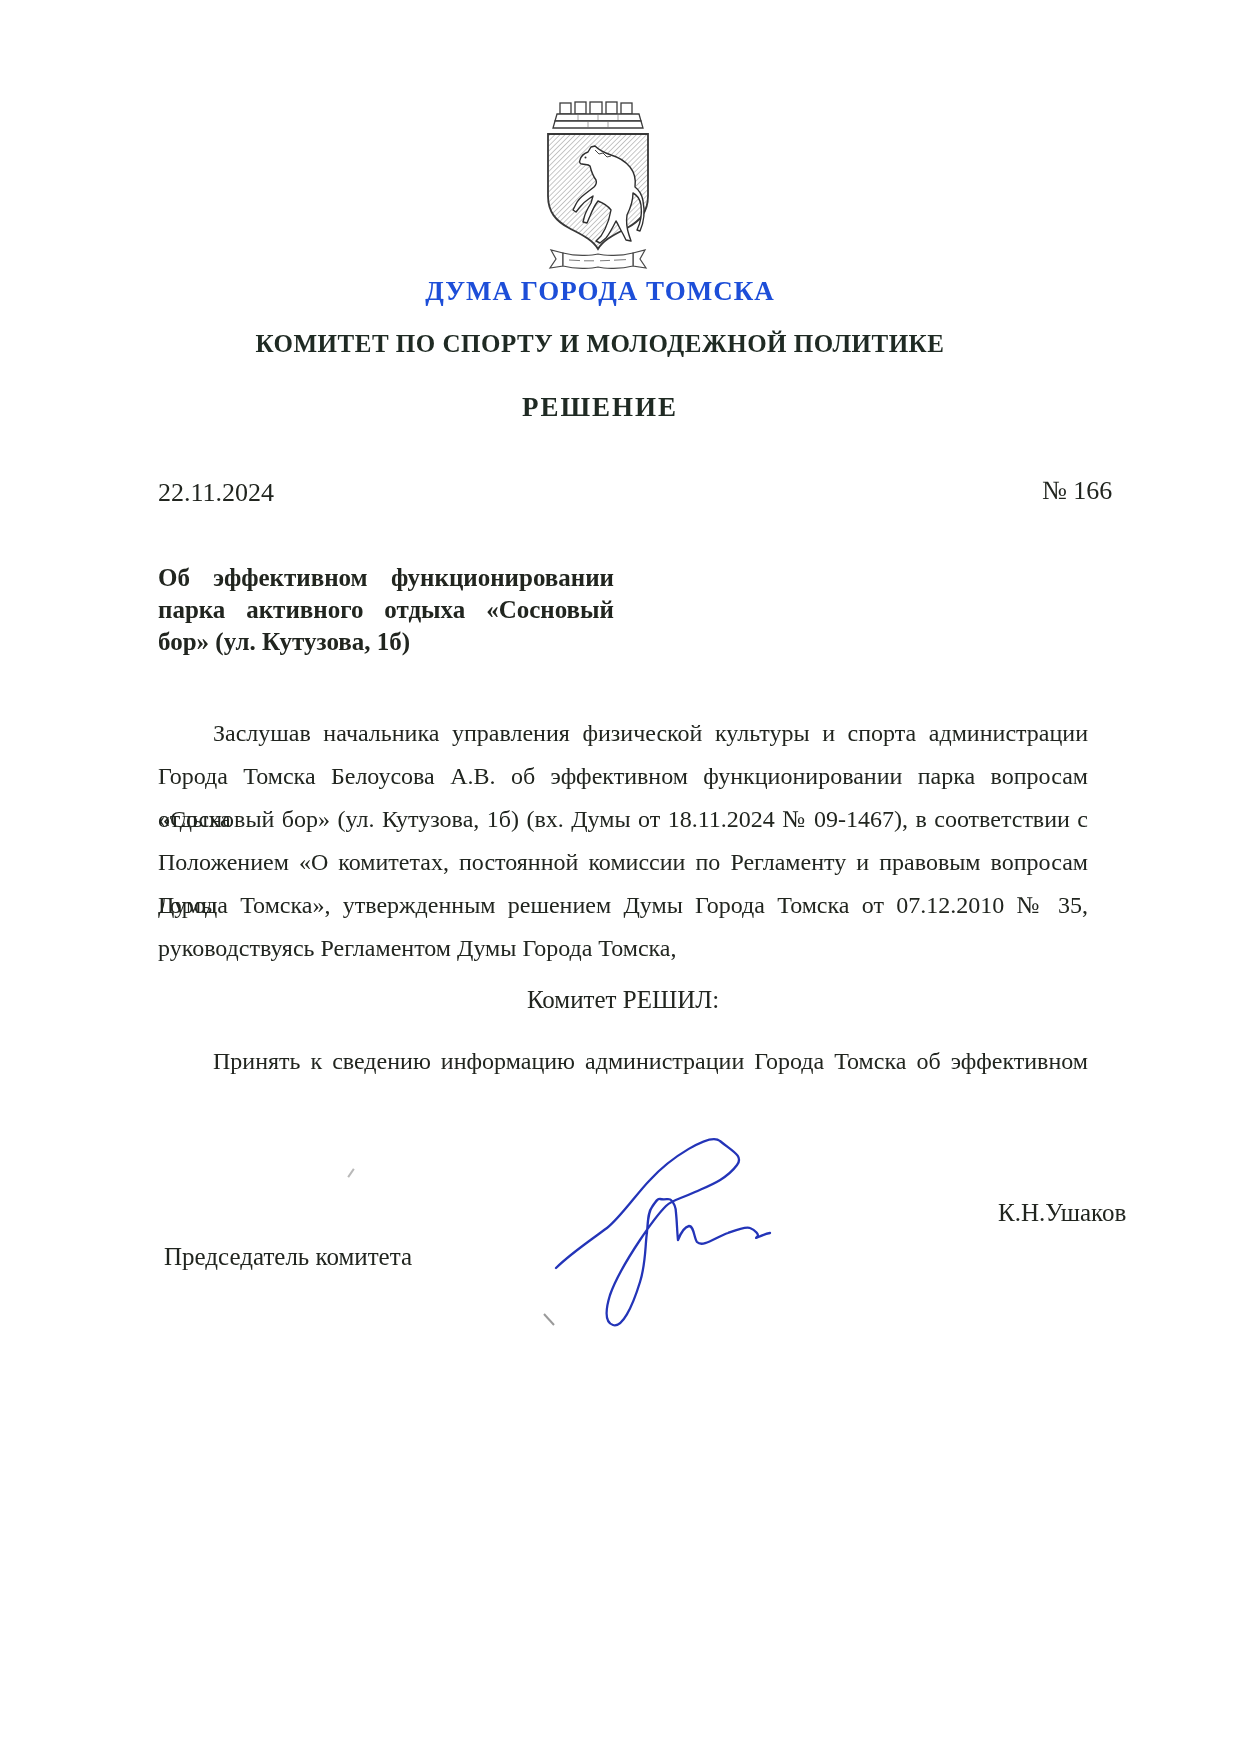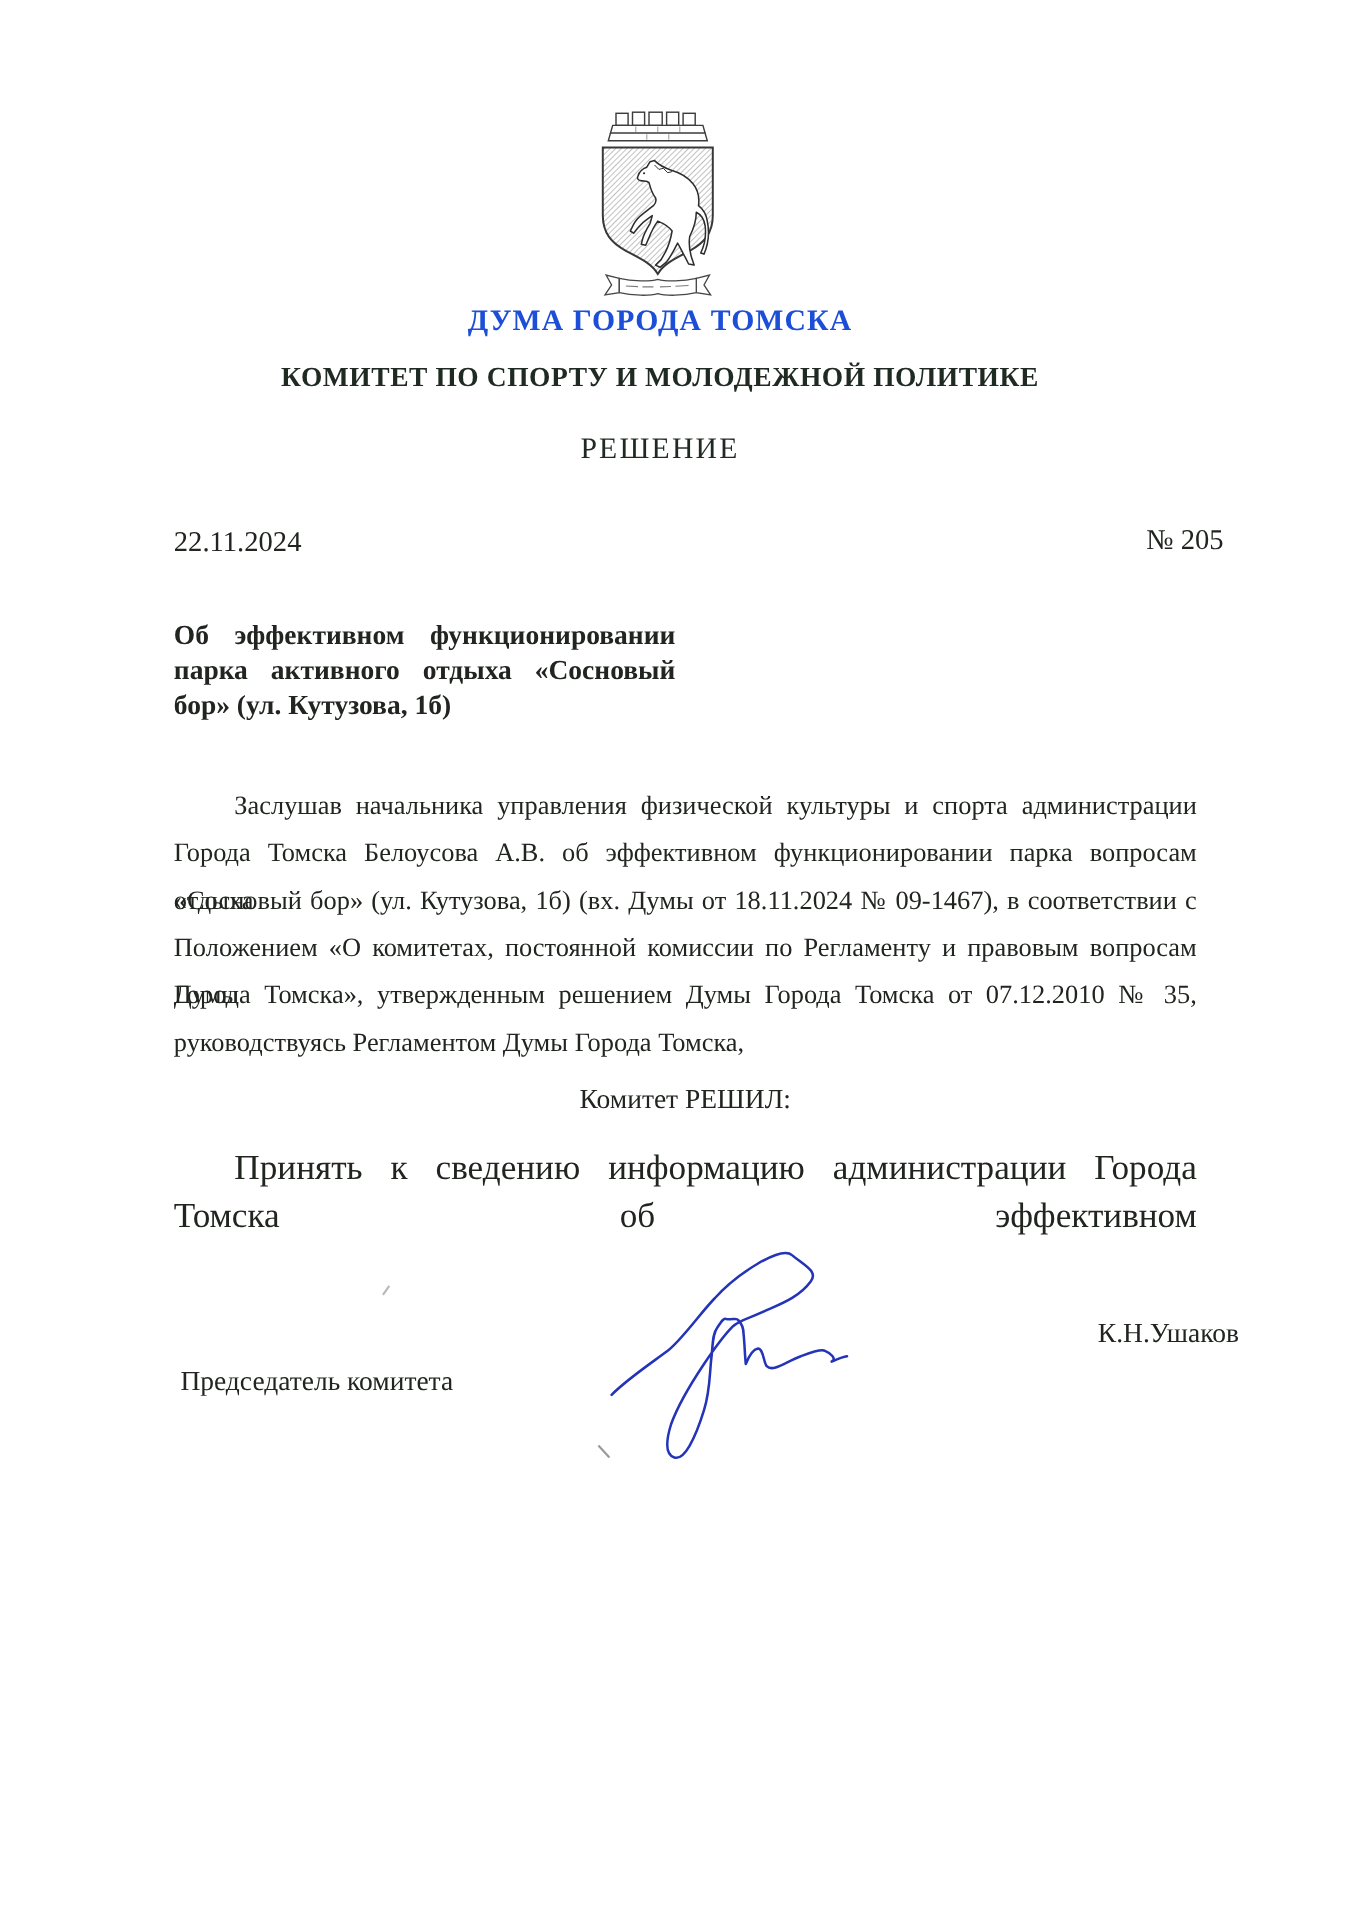--- a/index.html
+++ b/index.html
@@ -9,35 +9,35 @@
     font-family:"Liberation Serif", serif;
     color:#21251f;
     position:relative;
     overflow:hidden;
   }
   .abs { position:absolute; }
   .center { text-align:center; }
   
   .org-title    { left:0; top:276px; width:1200px; font-size:27px; font-weight:bold; letter-spacing:1px; color:#1d4ed8; }
   .committee    { left:0; top:330px; width:1200px; font-size:25px; font-weight:bold; letter-spacing:0.5px; color:#1f2a23; }
-  .doc-type     { left:0; top:392px; width:1200px; font-size:27px; font-weight:normal; letter-spacing:2px; color:#1f2a23; }
+  .doc-type     { left:0; top:392px; width:1200px; font-size:27px; font-weight:bold; letter-spacing:2px; color:#1f2a23; }
   
   .date-val     { left:158px; top:478px; font-size:26px; }
   .doc-num      { left:1042px; top:476px; font-size:26px; }
   
   .subject      { left:158px; top:562px; width:456px; font-size:25px; font-weight:bold; line-height:32px; }
   .subject .jl  { text-align:justify; text-align-last:justify; height:32px; overflow:visible; }
   .subject .ll  { text-align:left; height:32px; }
   
   .bodypara     { left:158px; top:712px; width:930px; font-size:24px; line-height:43px; }
   .bodypara .jl { text-align:justify; text-align-last:justify; height:43px;font-family:Liberation Serif, serif; }
   .bodypara .ll { text-align:left; height:43px; }
   .indent       { text-indent:55px; }
   .res-head     { left:158px; top:986px; width:930px; font-size:25px; text-align:center; }
-  .respara      { left:158px; top:1040px; width:930px; font-size:32px; line-height:43px; }
+  .respara      { left:158px; top:1040px; width:930px; font-size:24px; line-height:43px; }
   .respara .jl  { text-align:justify; text-align-last:justify; height:43px; }
   .respara .ll  { text-align:left; height:43px; }
   
   .sig-title    { left:164px; top:1202px; font-size:25px;margin-top:41px; }
   .sig-name     { left:998px; top:1199px; font-size:25px; }
   .emblem-box   { left:533px; top:100px; width:130px; height:170px; }
   .signature-box{ left:520px; top:1118px; width:280px; height:235px; }
   .stray-2      { left:350px; top:1168px; width:0; height:10px; border-left:2px solid #b9b9b9; transform:rotate(35deg); }
 </style>
 </head>
@@ -87,21 +87,21 @@
       <line x1="81" y1="160.2" x2="93" y2="159.6"></line>
     </g>
   </svg>
 </div>
 
 <div class="abs org-title center">ДУМА ГОРОДА ТОМСКА</div>
 <div class="abs committee center">КОМИТЕТ ПО СПОРТУ И МОЛОДЕЖНОЙ ПОЛИТИКЕ</div>
 <div class="abs doc-type center">РЕШЕНИЕ</div>
 
 <div class="abs date-val">22.11.2024</div>
-<div class="abs doc-num">№ 205</div>
+<div class="abs doc-num">№ 166</div>
 
 <div class="abs subject">
   <div class="jl">Об эффективном функционировании</div>
   <div class="jl">парка активного отдыха «Сосновый</div>
   <div class="ll">бор» (ул. Кутузова, 1б)</div>
 </div>
 
 <div class="abs bodypara">
   <div class="jl indent">Заслушав начальника управления физической культуры и спорта администрации</div>
   <div class="jl">Города Томска Белоусова А.В. об эффективном функционировании парка вопросам отдыха</div>

